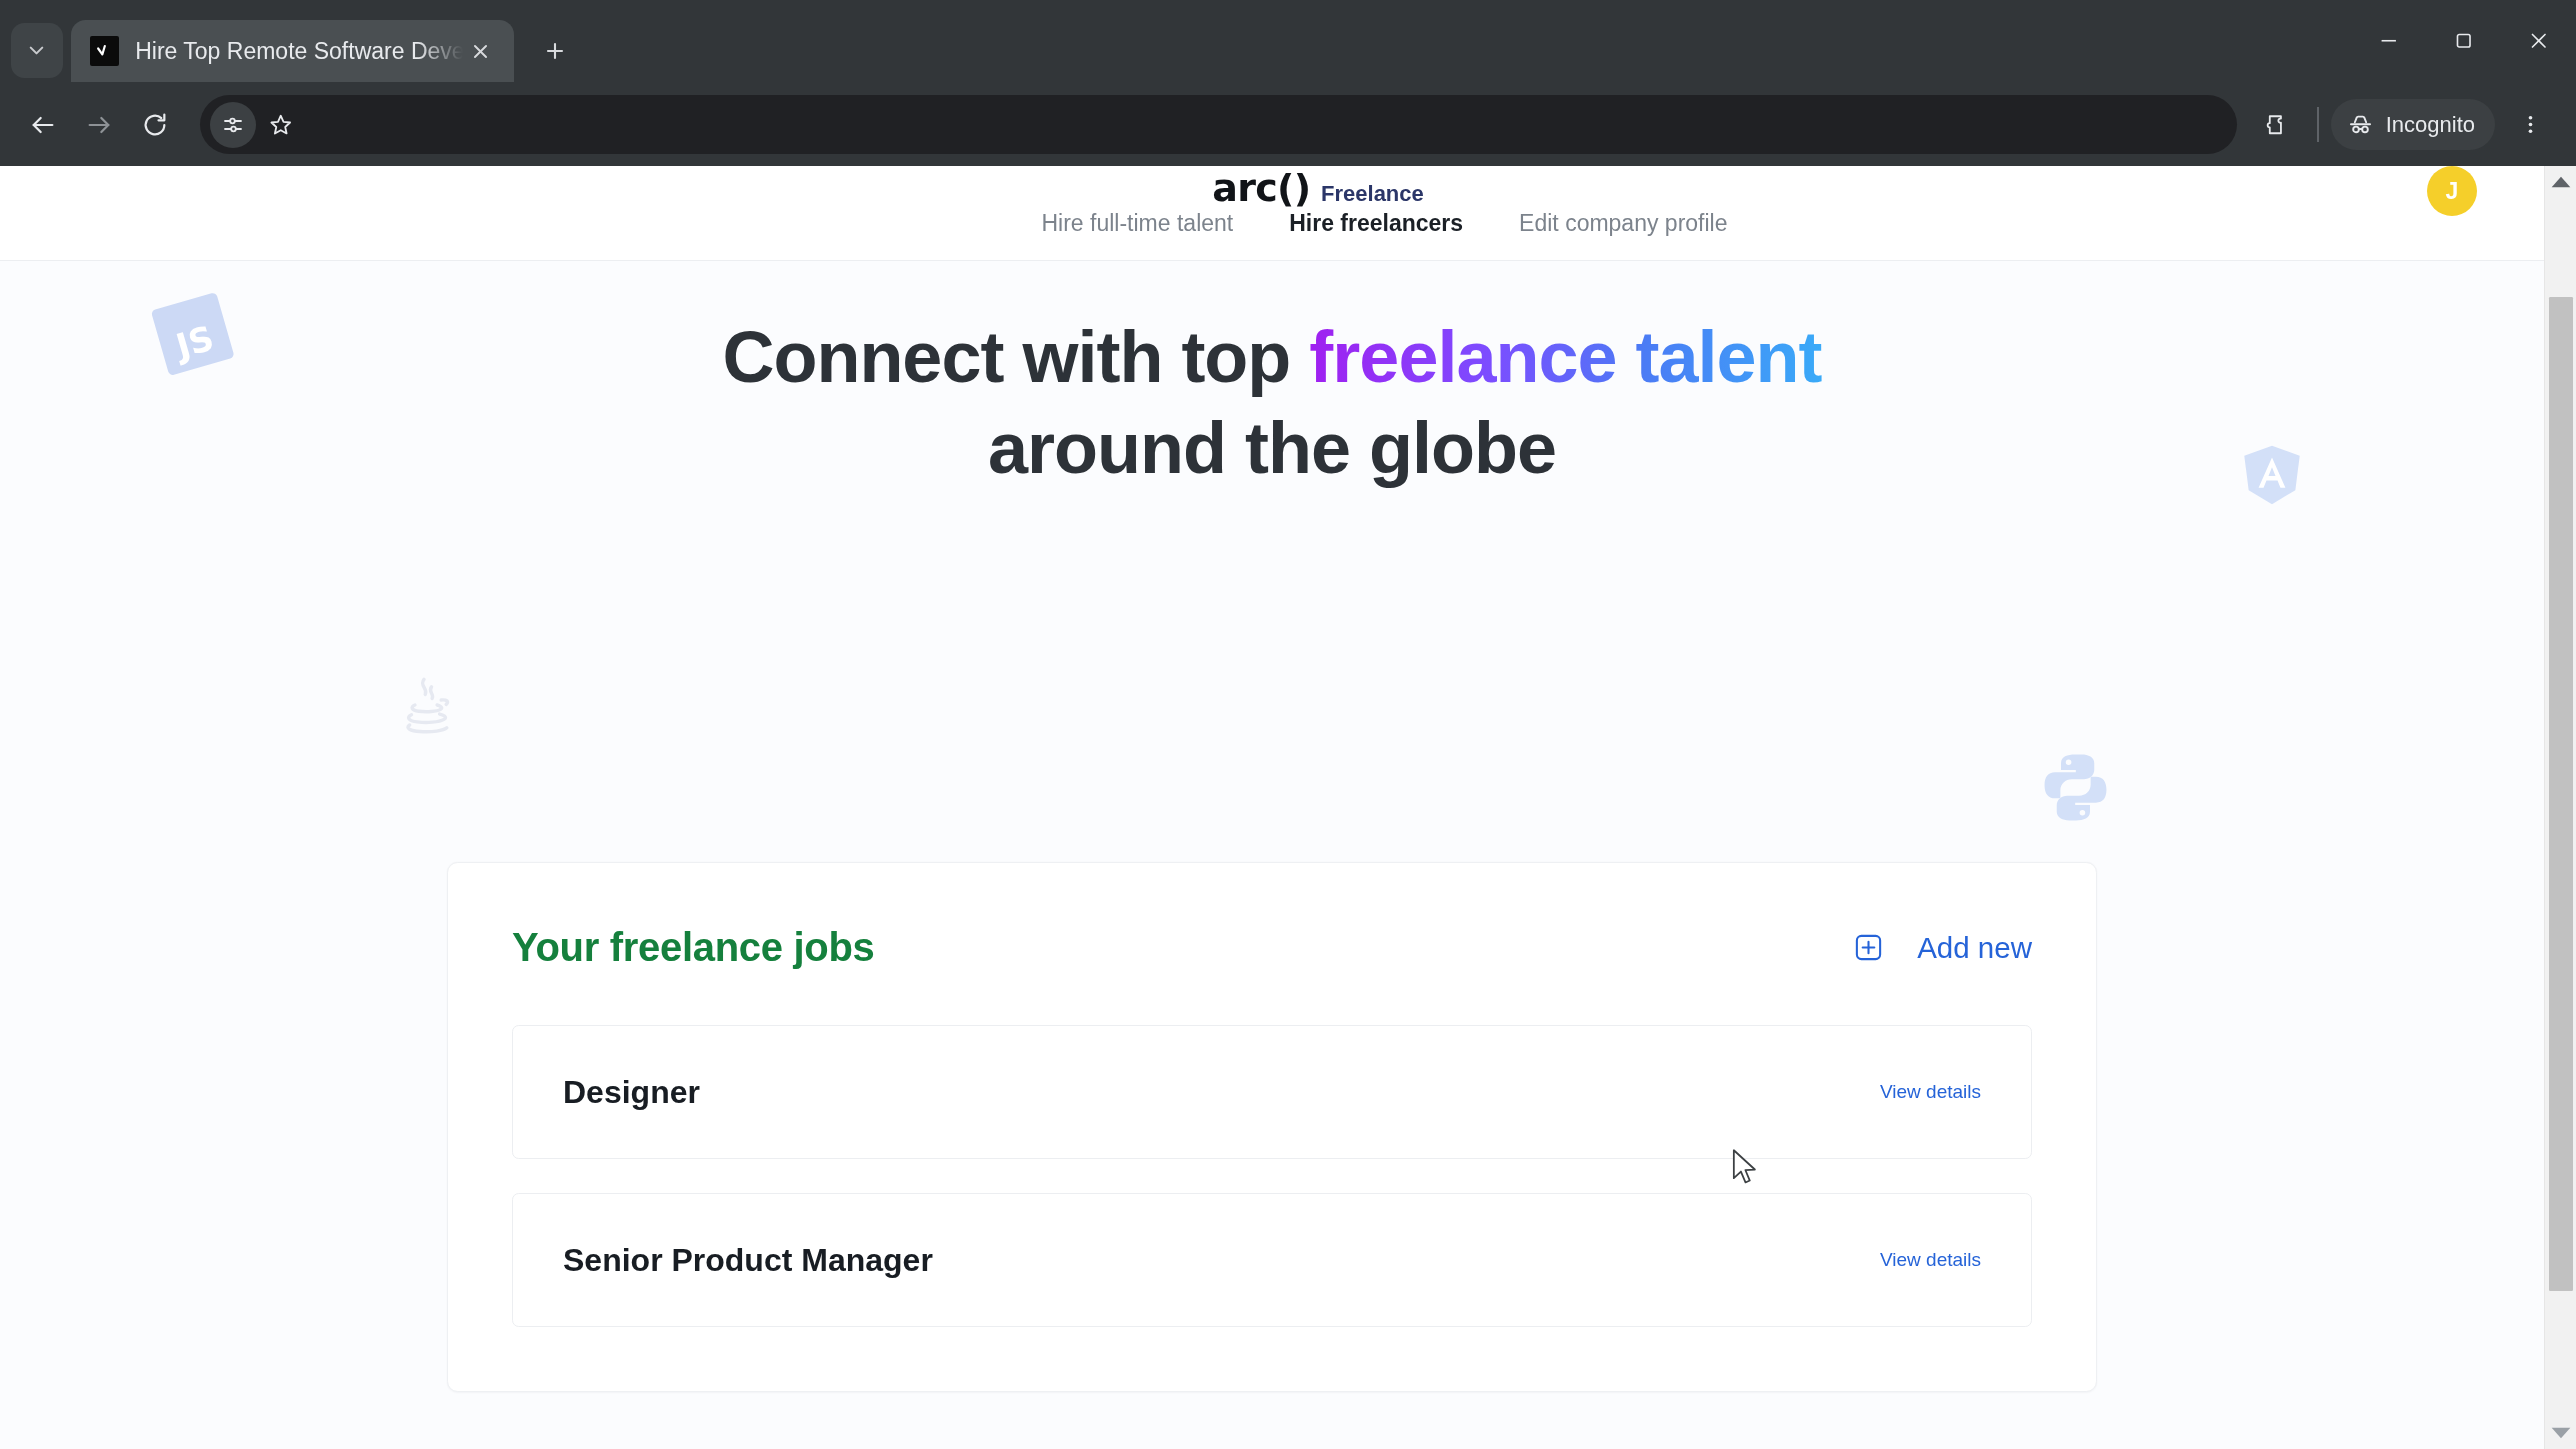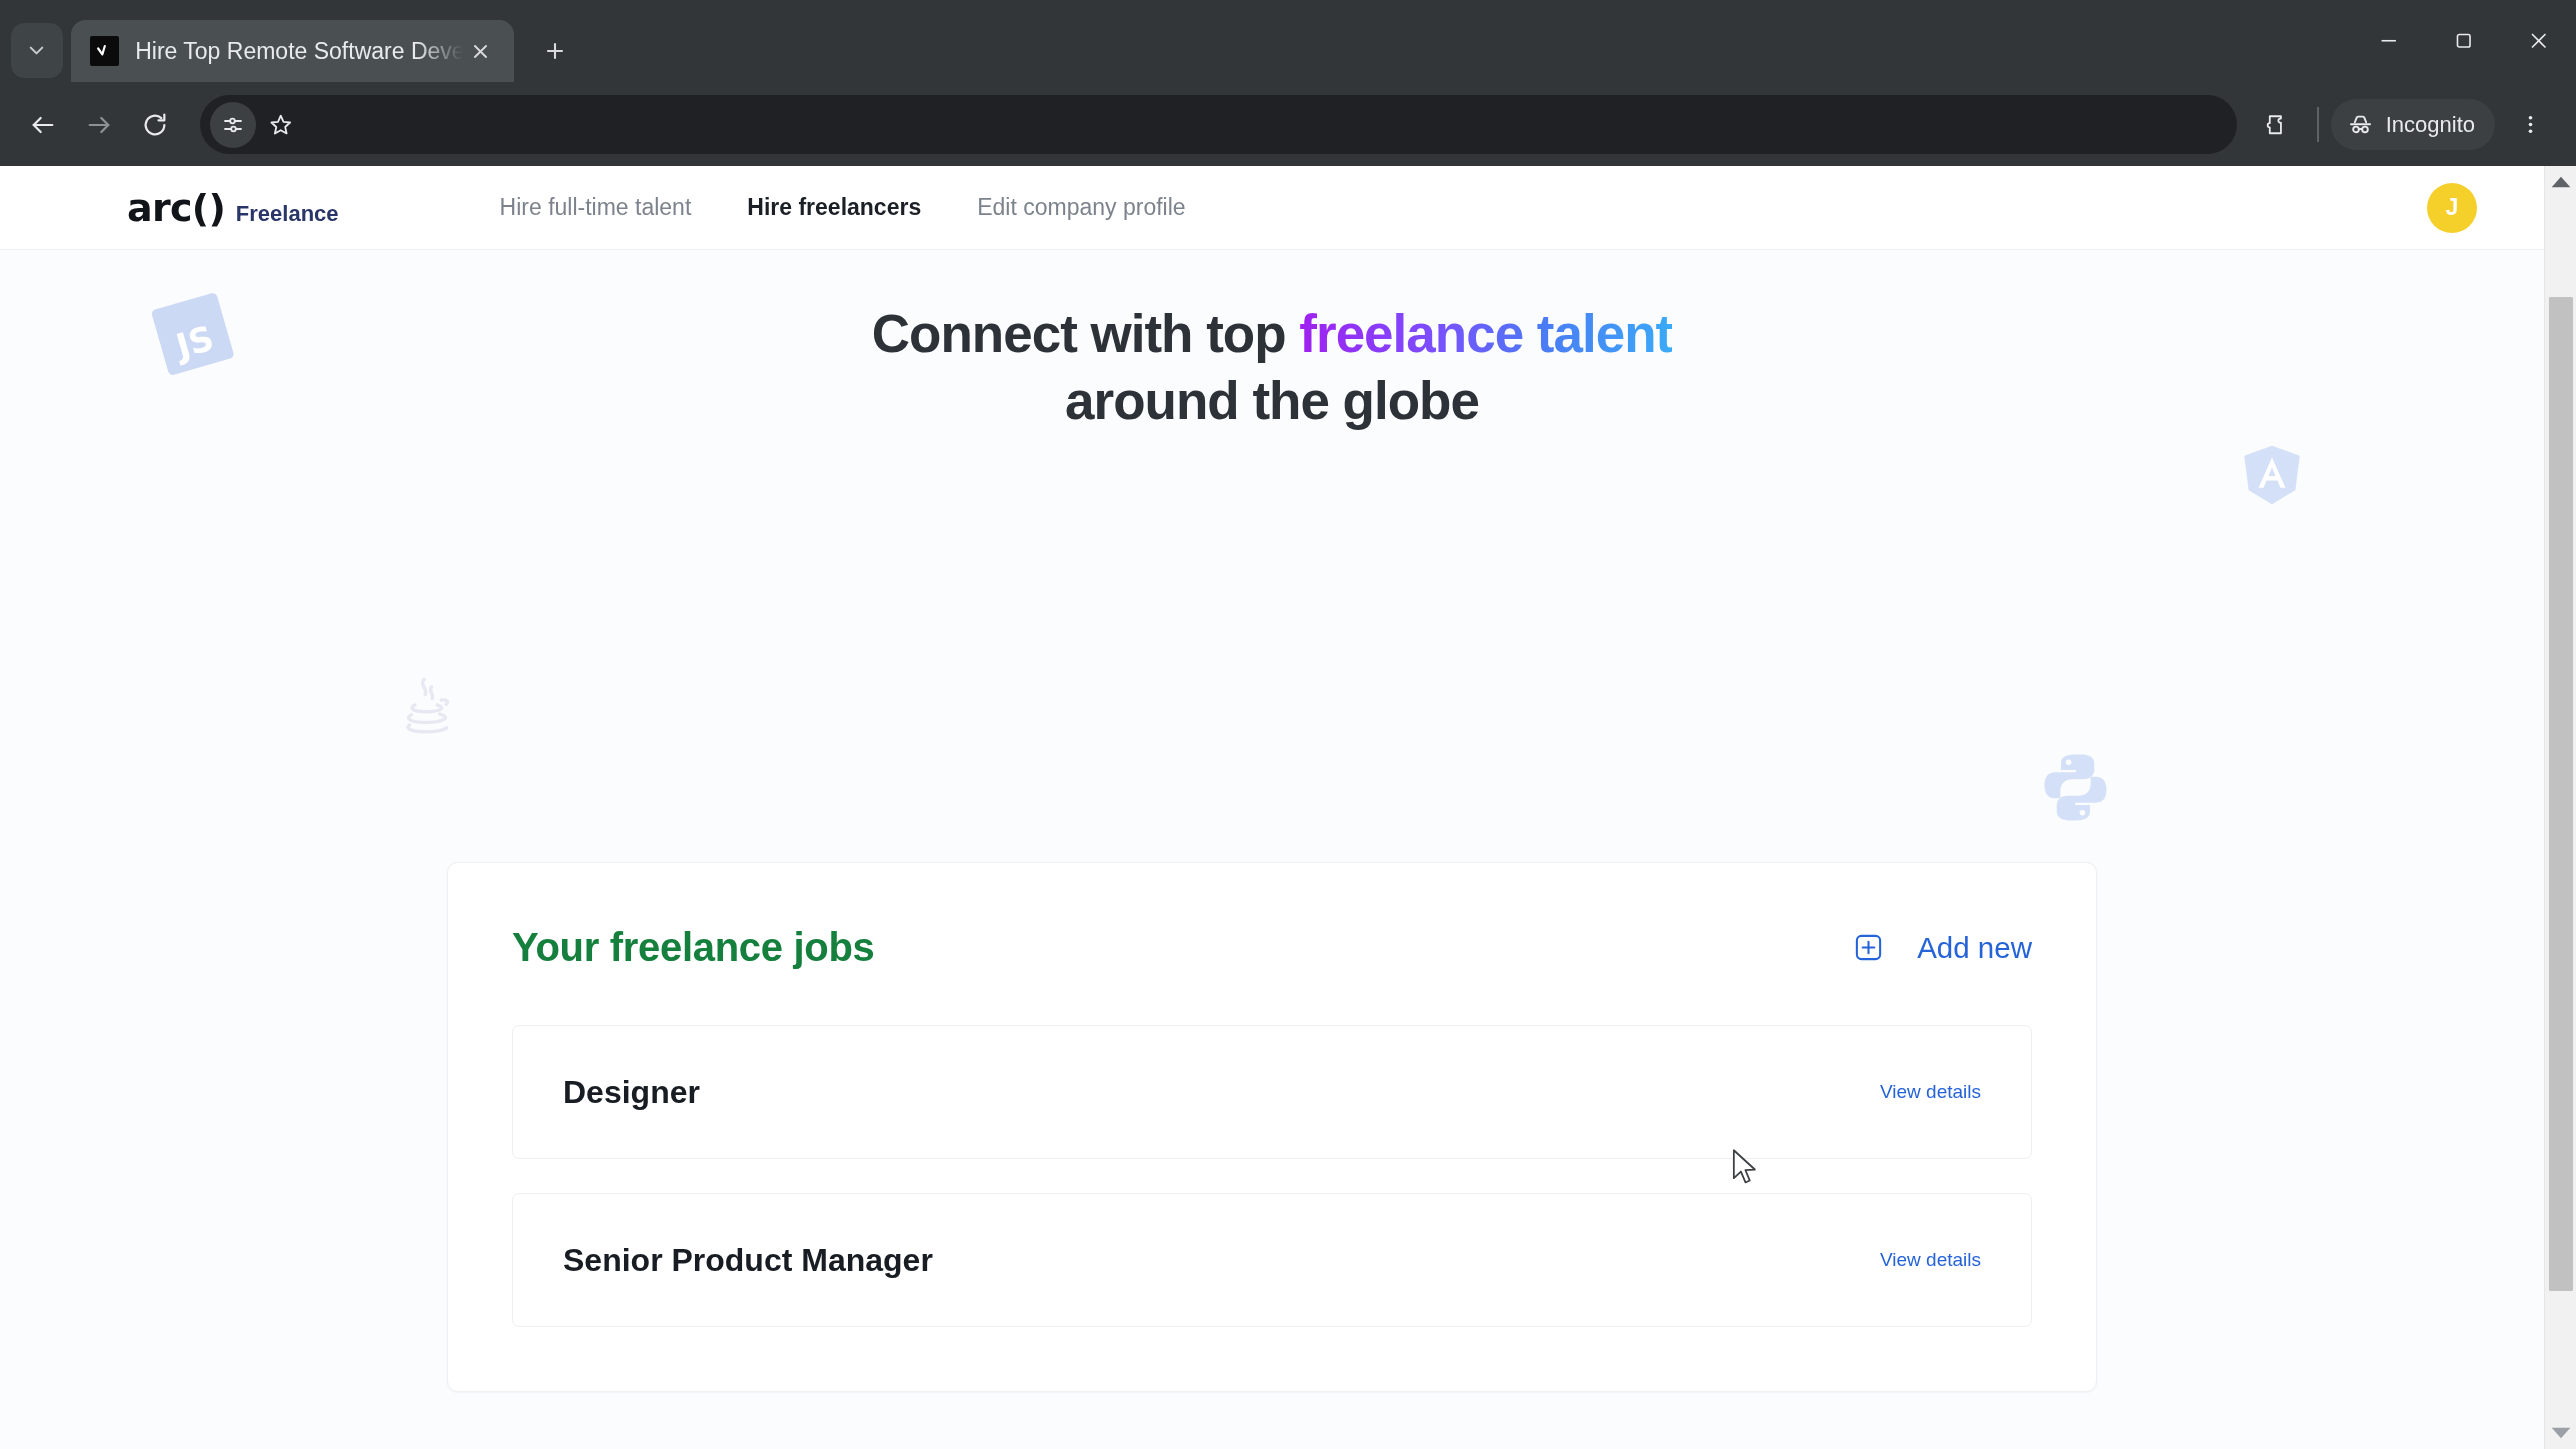--- a/index.html
+++ b/index.html
@@ -195,28 +195,29 @@
     position: absolute;
     top: 0; left: 0;
     width: 2544px;
     height: 1283px;
     background: #fbfcfe;
     overflow: hidden;
   }
 
   
   #site-header {
-    height: 84px;
+    height: 95px;
     background: #ffffff;
     border-bottom: 0.7px solid #eceef1;
     display: flex;
     align-items: center;
     padding: 0 35px 0 127px;
     position: relative;
     z-index: 5;
+    flex-direction: column;
   }
   #brand {
     display: flex;
     align-items: baseline;
     flex: 0 0 auto;
   }
   #brand-logo {
     font-family: "DejaVu Sans", sans-serif;
     font-size: 38px;
     font-weight: 700;
@@ -257,21 +258,21 @@
     display: flex; align-items: center; justify-content: center;
   }
 
   
   #hero {
     position: relative;
     padding-top: 51px;
     text-align: center;
   }
   #hero-title {
-    font-size: 53px;
+    font-size: 72px;
     font-weight: 800;
     line-height: 1.26;
     color: #2d3238;
     letter-spacing: -1px;
   }
   #hero-accent {
     background: linear-gradient(90deg, #a020f0 0%, #7c4dff 35%, #4b7bf5 65%, #3aaaf8 100%);
     -webkit-background-clip: text;
     background-clip: text;
     color: transparent;

